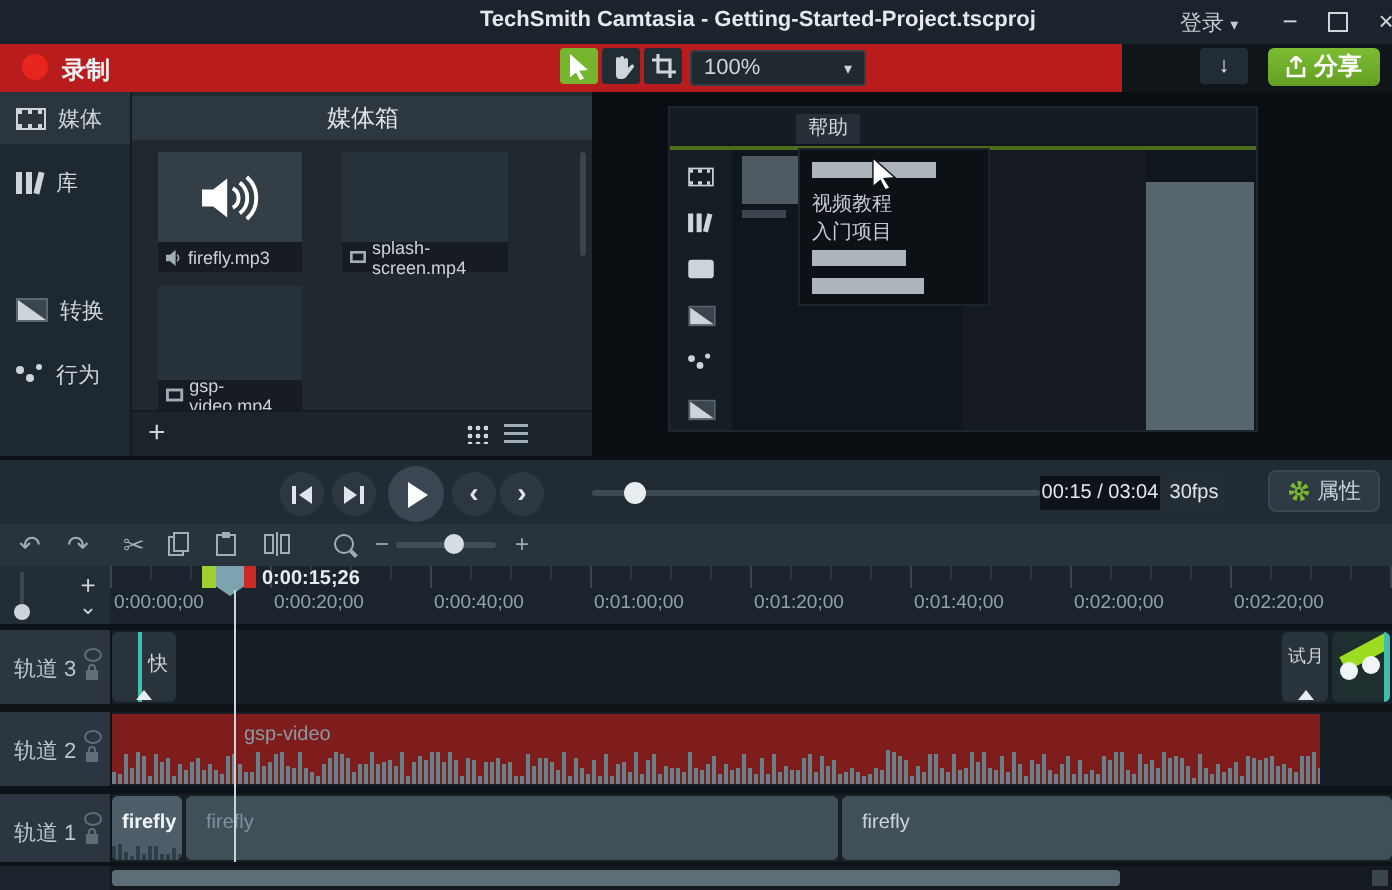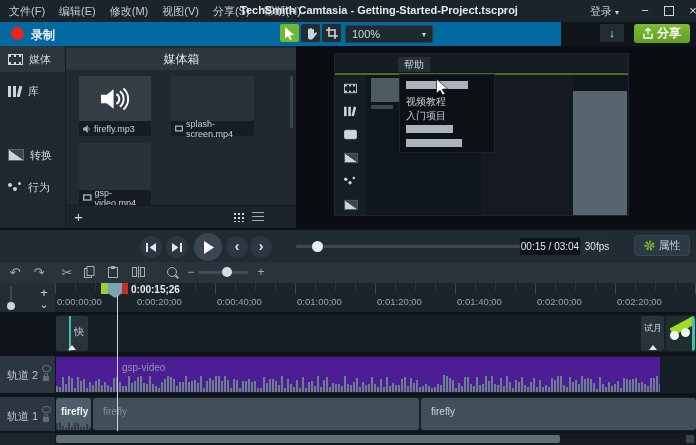--- a/index.html
+++ b/index.html
@@ -9,21 +9,21 @@
   .abs{position:absolute;}
   
   .titlebar{left:0;top:0;width:696px;height:22px;background:#1b242c;display:flex;align-items:center;}
   .menus{display:flex;gap:14px;padding-left:9px;color:#c3ccd3;}
   .menus span{cursor:default;}
   .win-title{position:absolute;left:240px;top:4px;color:#e3e9ee;font-weight:bold;}
   .login{position:absolute;left:590px;top:4px;color:#c3ccd3;}
   .winbtn{position:absolute;top:0;width:26px;height:22px;text-align:center;line-height:22px;color:#cdd5db;font-size:13px;}
   .maxbox{display:inline-block;width:8px;height:8px;border:1px solid #cdd5db;margin-top:6px;}
   
-  .toolbar{left:0;top:22px;width:561px;height:24px;background:#0369a1;border-bottom:7px solid #f9a8d4;}
+  .toolbar{left:0;top:22px;width:561px;height:24px;background:#b91c1c;border-bottom:7px solid #f9a8d4;}
   .rec-dot{position:absolute;left:11px;top:5px;width:13px;height:13px;border-radius:50%;background:#e8261f;}
   .rec-label{position:absolute;left:31px;top:5px;font-weight:bold;color:#eef2f5;font-size:12px;}
   .toolbtn{position:absolute;top:2px;width:19px;height:18px;background:#222c34;border-radius:2px;display:flex;align-items:center;justify-content:center;}
   .toolbtn.active{background:#76b52e;}
   .zoom-dd{position:absolute;left:345px;top:3px;width:74px;height:16px;background:#20292f;border:1px solid #323d46;border-radius:2px;
            display:flex;align-items:center;justify-content:space-between;padding:0 6px;color:#cdd5db;}
   .dl-btn{position:absolute;left:600px;top:2px;width:24px;height:18px;background:#222c34;border-radius:2px;text-align:center;line-height:18px;color:#dfe5ea;}
   .share-btn{position:absolute;left:634px;top:2px;width:56px;height:19px;background:linear-gradient(#7cbd33,#639f24);border-radius:3px;
              display:flex;align-items:center;justify-content:center;gap:4px;color:#fff;font-weight:bold;font-size:12px;}
   
@@ -129,28 +129,20 @@
   .hs-handle{position:absolute;left:56px;top:2px;width:504px;height:8px;background:#5d6e77;border-radius:2px;}
   .hs-end{position:absolute;left:686px;top:2px;width:8px;height:8px;background:#39444d;}
   svg{display:block;}
 </style>
 </head>
 <body>
 
 <div class="app">
 
   <div class="abs titlebar">
-    <div class="menus">
-      <span>文件(F)</span>
-      <span>编辑(E)</span>
-      <span>修改(M)</span>
-      <span>视图(V)</span>
-      <span>分享(S)</span>
-      <span>帮助(H)</span>
-    </div>
     <span class="win-title">TechSmith Camtasia - Getting-Started-Project.tscproj</span>
     <span class="login"><span>登录</span> <span style="font-size:8px;">▾</span></span>
     <span class="winbtn" style="left:632px;">−</span>
     <span class="winbtn" style="left:656px;"><span class="maxbox"></span></span>
     <span class="winbtn" style="left:680px;">×</span>
   </div>
 
   <div class="abs toolbar">
     <span class="rec-dot"></span>
     <span class="rec-label">录制</span>
@@ -405,25 +397,30 @@
           <span class="abs" style="left:3px;top:6px;color:#cfd6da;font-size:9px;white-space:nowrap;">试月</span>
           <span class="tri-up"></span>
         </div>
         <div class="clip" style="left:610px;top:1px;width:29px;height:35px;background:#1f2e2e;">
           <span class="abs" style="left:4px;top:6px;width:26px;height:8px;background:#9ddc20;transform:rotate(-28deg);"></span>
           <span class="abs" style="left:4px;top:15px;width:9px;height:9px;border-radius:50%;background:#f2f5f6;"></span>
           <span class="abs" style="left:15px;top:12px;width:9px;height:9px;border-radius:50%;background:#f2f5f6;"></span>
           <span class="abs" style="right:0;top:0;width:3px;height:35px;background:#3fbfae;"></span>
         </div>
       </div>
+      <div class="thead">
+        <span class="tname">轨道 3</span>
+        <span class="i-eye"></span>
+        <span class="i-lock"></span>
+      </div>
     </div>
 
     <div class="trow" style="top:44px;height:37px;">
       <div class="lane">
-        <div class="clip" style="left:0px;top:1px;width:604px;height:35px;background:#4c1d95;border-radius:0;">
+        <div class="clip" style="left:0px;top:1px;width:604px;height:35px;background:#7f1d1d;border-radius:0;">
           <span class="abs" style="left:66px;top:5px;color:#8a9aa4;font-size:10px;">gsp-video</span>
           <div class="wave" style="left:0;bottom:0;width:640px;height:17px;--wv:#67808a;">
               <i style="height: 37%;"></i>
               <i style="height: 31%;"></i>
               <i style="height: 91%;"></i>
               <i style="height: 50%;"></i>
               <i style="height: 93%;"></i>
               <i style="height: 80%;"></i>
               <i style="height: 25%;"></i>
               <i style="height: 91%;"></i>

